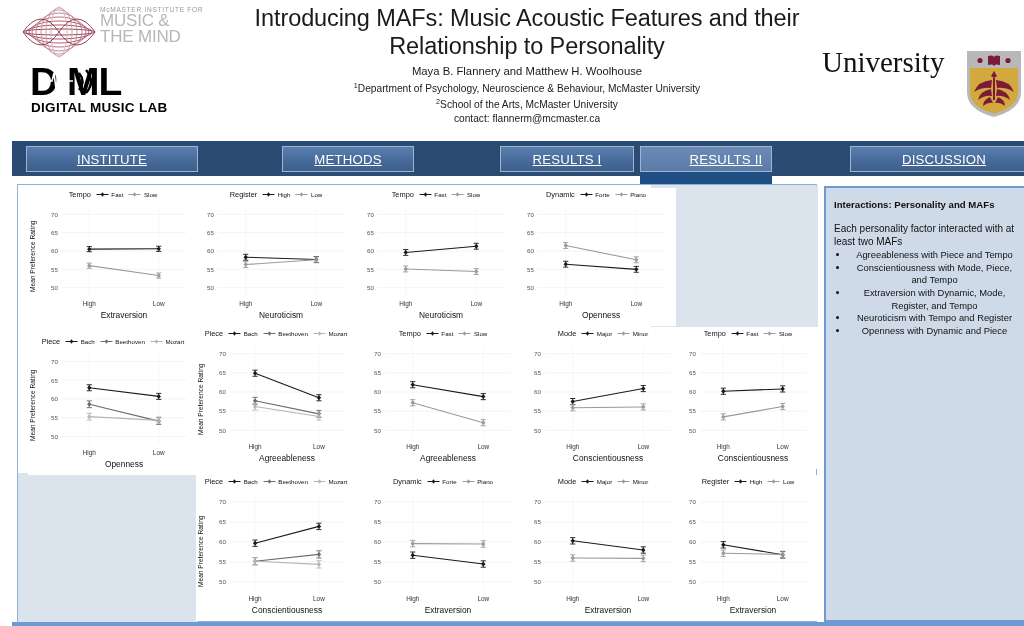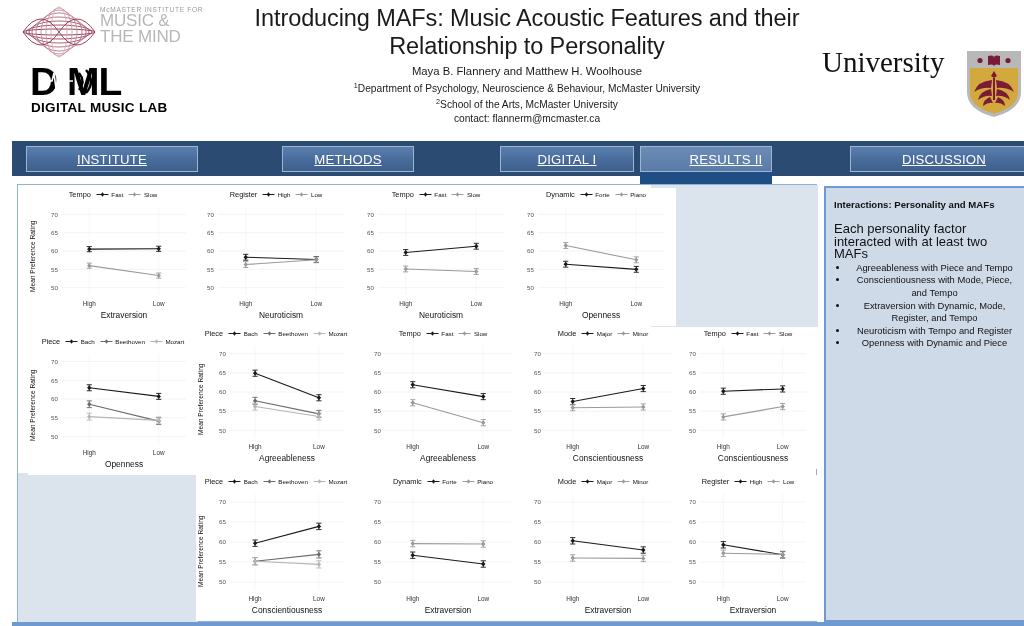--- a/index.html
+++ b/index.html
@@ -175,21 +175,21 @@
   }
   #sidebar-inner {
     position: absolute; left: 8px; top: 10px; right: 8px;
   }
   #sb-heading {
     font-size: 9.6px; font-weight: bold; color: #111; line-height: 13px;
     font-family: "Liberation Sans", sans-serif;
   }
   #sb-intro {
     margin-top: 12px;
-    font-size: 13px; color: #111; line-height: 12.6px;
+    font-size: 10px; color: #111; line-height: 12.6px;
     font-family: "Liberation Sans", sans-serif;
   }
   #sb-list { margin: 1px 0 0 0; padding-left: 15px; text-align: center; }
   #sb-list li {
     font-size: 9.4px; color: #111; line-height: 12.6px;
     margin-bottom: 0px;
     font-family: "Liberation Sans", sans-serif;
   }
   
   #bottom-rule {
@@ -280,21 +280,21 @@
   </div>
 
   <div id="navbar">
       <div class="nav-tab" style="left: 14px; width: 172px;">
         <span>INSTITUTE</span>
       </div>
       <div class="nav-tab" style="left: 270px; width: 132px;">
         <span>METHODS</span>
       </div>
       <div class="nav-tab" style="left: 488px; width: 134px;">
-        <span>DIGITAL I</span>
+        <span>RESULTS I</span>
       </div>
       <div class="nav-tab active" style="left: 628px; width: 132px; padding-left: 40px;">
         <span>RESULTS II</span>
       </div>
       <div id="active-band" style="left: 628px; width: 132px;"></div>
       <div class="nav-tab" style="left: 838px; width: 188px;">
         <span>DISCUSSION</span>
       </div>
     </div>
 

